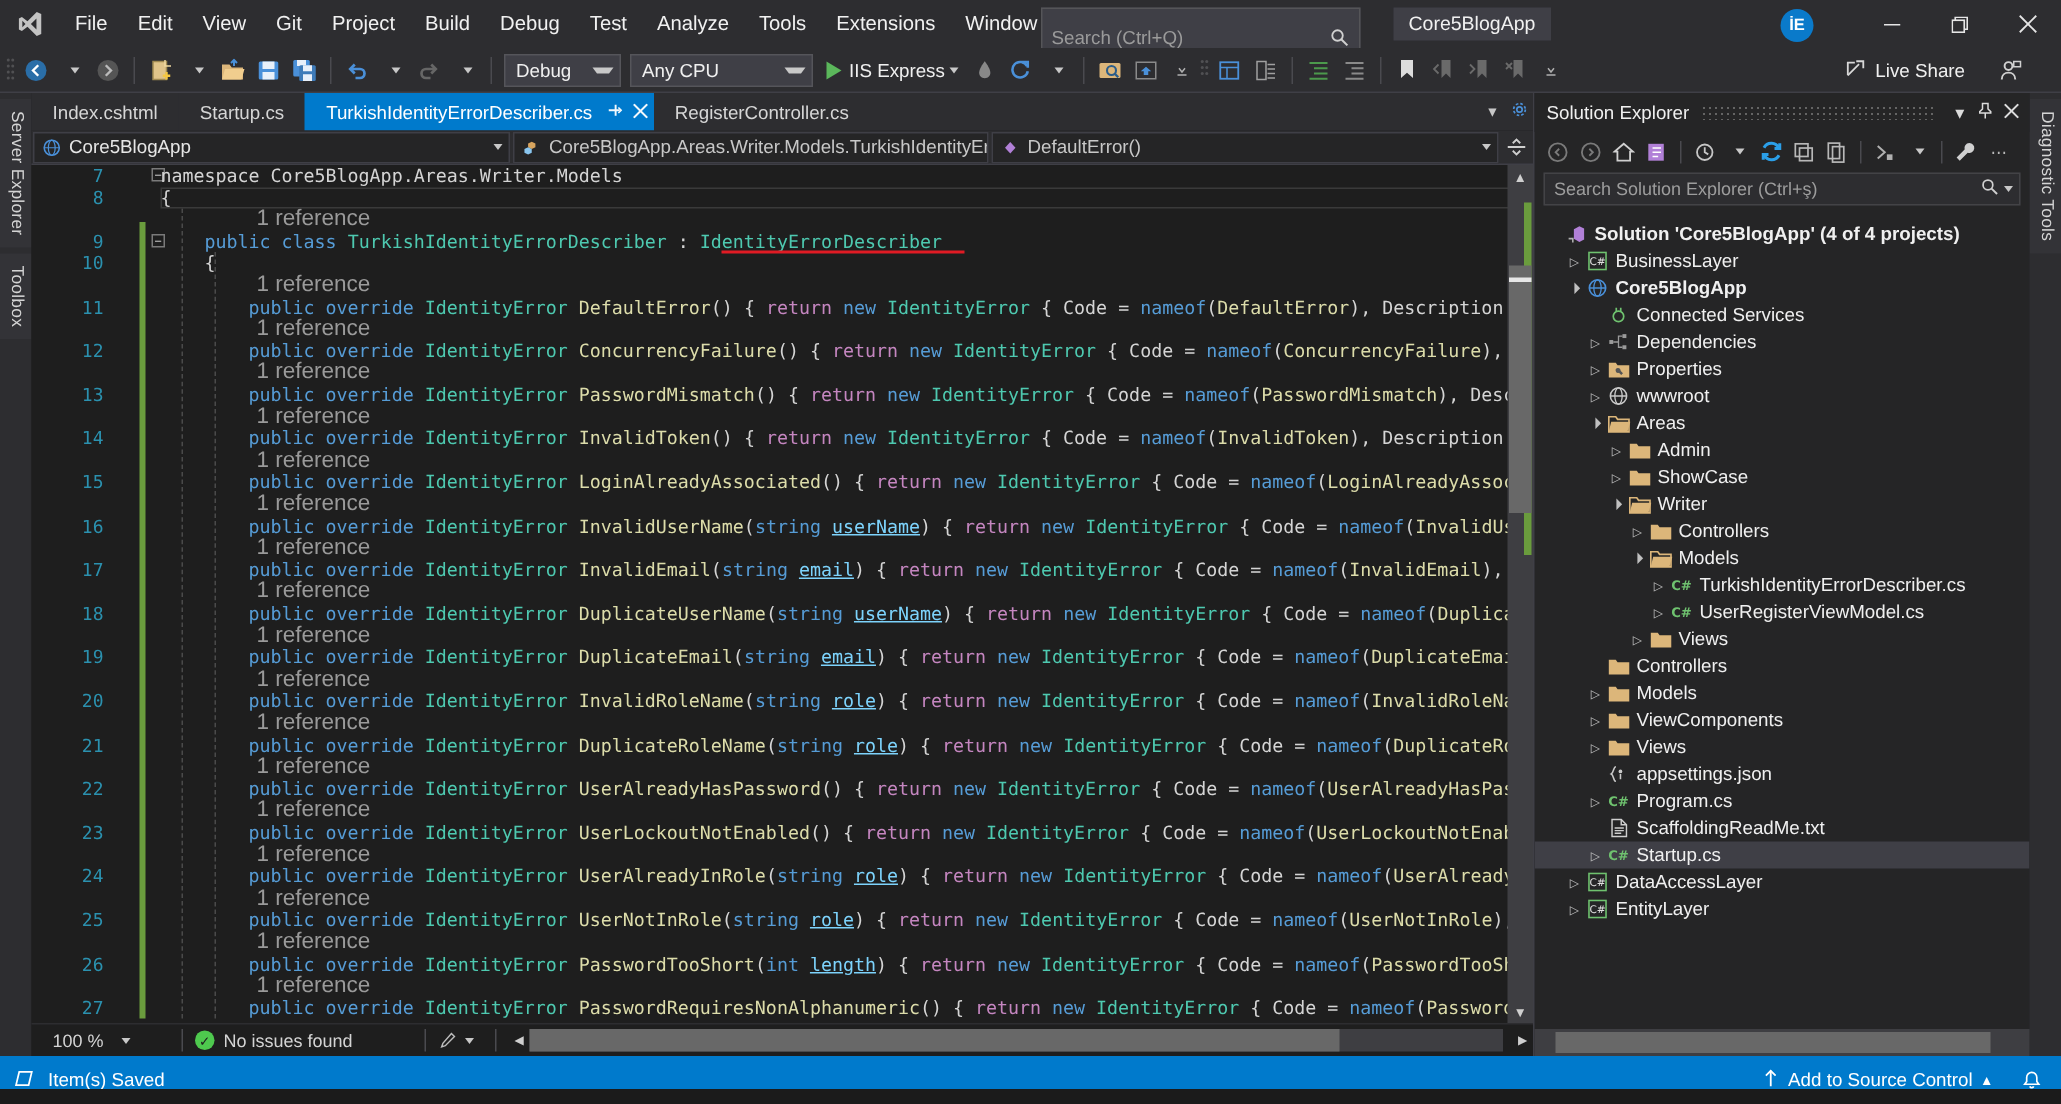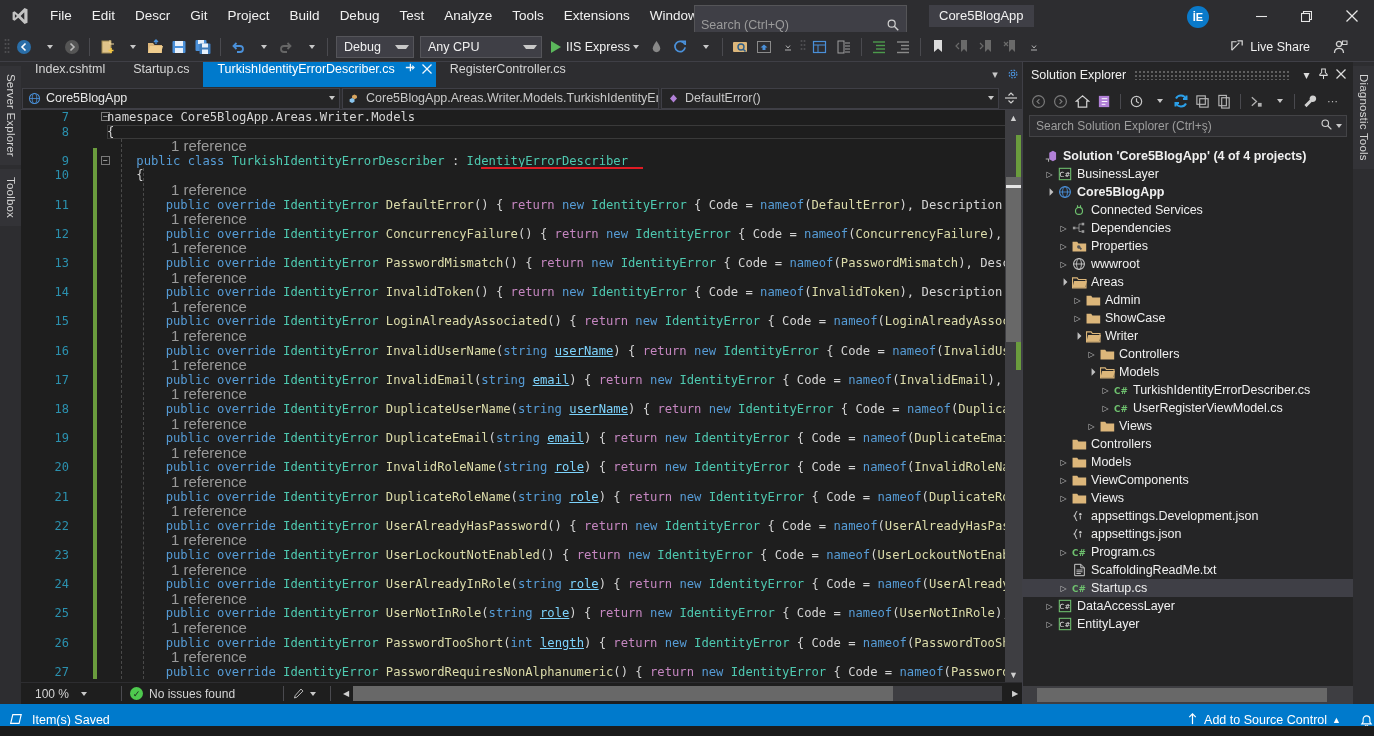--- a/index.html
+++ b/index.html
@@ -88,21 +88,21 @@
   }
   .rightrail .vtab{ writing-mode:vertical-rl; }
 
   
   .editor{
     position:absolute; left:21px; top:0; right:352px; bottom:0;
     background:#1e1e1e;
   }
   .tabstrip{ height:25px; background:#2d2d30; display:flex; align-items:stretch; position:relative; }
   .tab{
-    display:flex; padding:0 14px; font-size:12.5px; color:#d6d6d6;
+    display:flex; align-items:center; padding:0 14px; font-size:12.5px; color:#d6d6d6;
     background:#2d2d30; height:25px; white-space:nowrap;
   }
   .tab.active{ background:#007acc; color:#fff; padding-right:4px; }
   .tab .tabpin{ margin-left:9px; font-size:12px; opacity:.95; }
   .tab .tabclose{ margin-left:7px; font-size:13px; opacity:.95; }
   .tabstrip-right{ position:absolute; right:0; top:0; height:25px; display:flex; align-items:center; }
   .tsr-btn{ width:18px; text-align:center; color:#c7c7c7; font-size:11px; }
 
   .navbar{
     height:23px; background:#2d2d30; display:flex; align-items:center;
@@ -209,41 +209,41 @@
   .hs-thumb{ height:15px; background:#686868; }
   .hs-arrow{ width:14px; text-align:center; color:#cfcfcf; font-size:8px; }
   .pos{ display:flex; align-items:center; gap:0; }
   .pos span{ padding:0 10px; }
 
   .statusbar{
     position:absolute; left:0; right:0; bottom:0; height:32px; background:#007acc;
     display:flex; align-items:center; color:#fff; font-size:12.5px;
   }
   .sb-left{ display:flex; align-items:center; gap:8px; padding-left:10px; }
-  .sb-right{ margin-left:auto; display:flex; align-items:flex-end; gap:8px; }
+  .sb-right{ margin-left:auto; display:flex; align-items:center; gap:8px; padding-right:12px; }
   .sb-item{ display:flex; align-items:center; gap:5px; }
   .taskbar{
     position:absolute; left:0; right:0; bottom:0; height:10px; background:#1b1b1b;
   }
 </style>
 </head>
 <body>
 
 <div class="app">
 
   <div class="titlebar">
     <div class="vs-logo">
       <svg width="20" height="20" viewBox="0 0 20 20">
           <path d="M14.5 2 8.3 8.2 4.6 5.3 2.6 6.3v7.4l2 1 3.7-2.9 6.2 6.2 3-1.3V3.3L14.5 2zm-.2 4.3v7.4L10.6 10l3.7-3.7zM4.9 7.9 7 10l-2.1 2.1V7.9z" fill="#c3c3c3"></path>
         </svg>
     </div>
     <div class="menu" id="menu-root">
         <div class="menu-item">File</div>
         <div class="menu-item">Edit</div>
-        <div class="menu-item">Descr</div>
+        <div class="menu-item">View</div>
         <div class="menu-item">Git</div>
         <div class="menu-item">Project</div>
         <div class="menu-item">Build</div>
         <div class="menu-item">Debug</div>
         <div class="menu-item">Test</div>
         <div class="menu-item">Analyze</div>
         <div class="menu-item">Tools</div>
         <div class="menu-item">Extensions</div>
         <div class="menu-item">Window</div>
         <div class="menu-item">Help</div>
@@ -915,31 +915,20 @@
             <span>ViewComponents</span>
           </div>
           <div class="node" style="padding-left: 34px;">
             <span class="arrow">▷</span>
             <span class="nico">
               <svg width="15" height="13" viewBox="0 0 16 14">
                 <path d="M0.5 2h5l1.3 1.8H15.2v8.7H0.5z" fill="#dcb67a"></path>
               </svg>
             </span>
             <span>Views</span>
-          </div>
-          <div class="node" style="padding-left: 34px;">
-            <span class="arrow empty"></span>
-            <span class="nico">
-              <svg width="14" height="14" viewBox="0 0 16 16">
-                <path d="M6 2.5C4 2.5 4.5 7 2.5 8c2 1 1.5 5.5 3.5 5.5" fill="none" stroke="#c9c9c9" stroke-width="1.2"></path>
-                <circle cx="9.5" cy="6" r="1.4" fill="#c9c9c9"></circle>
-                <path d="M9.5 8v4" stroke="#c9c9c9" stroke-width="1.2"></path>
-              </svg>
-            </span>
-            <span>appsettings.Development.json</span>
           </div>
           <div class="node" style="padding-left: 34px;">
             <span class="arrow empty"></span>
             <span class="nico">
               <svg width="14" height="14" viewBox="0 0 16 16">
                 <path d="M6 2.5C4 2.5 4.5 7 2.5 8c2 1 1.5 5.5 3.5 5.5" fill="none" stroke="#c9c9c9" stroke-width="1.2"></path>
                 <circle cx="9.5" cy="6" r="1.4" fill="#c9c9c9"></circle>
                 <path d="M9.5 8v4" stroke="#c9c9c9" stroke-width="1.2"></path>
               </svg>
             </span>

